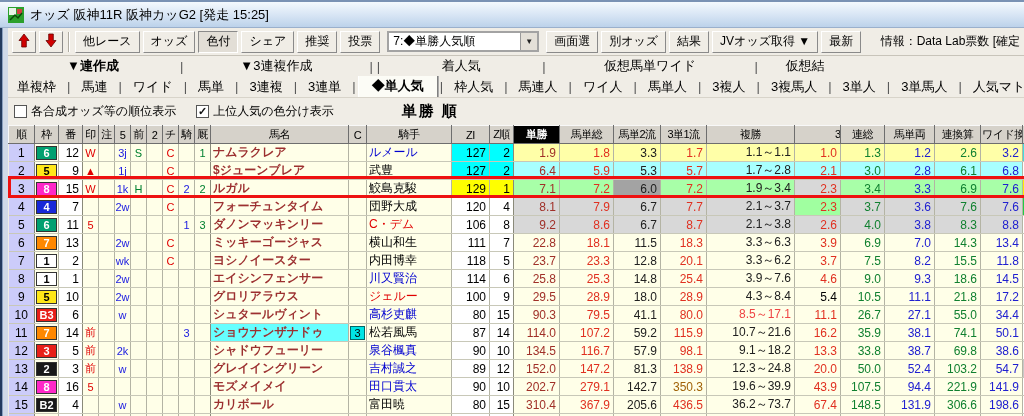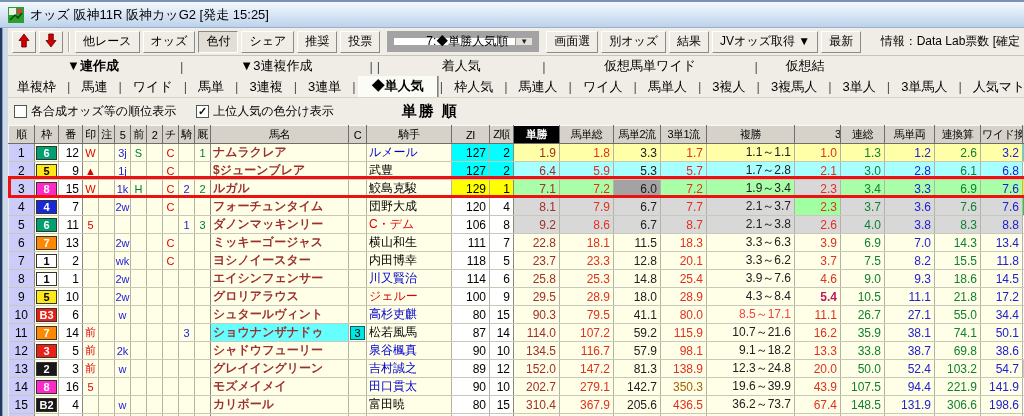--- a/index.html
+++ b/index.html
@@ -14,21 +14,21 @@
   .bodyrow { display:flex; height:390px; }
   .leftframe { width:8px; flex:none; background:linear-gradient(90deg,#223a5e 0 2px,#8aa0c0 2px 3px,#cfd9e8 3px 8px); }
   .content { flex:1; overflow:hidden; }
   
   .toolbar { height:28px; display:flex; align-items:center; gap:3px; padding:2px 4px; background:#f0ede6; border-bottom:1px solid #c8c4ba; overflow:hidden; }
   .tb { font-family:inherit; font-size:12px; height:22px; padding:0 7px; background:#f0ede6; color:#000;
     border:1px solid; border-color:#ffffff #8a8a8a #8a8a8a #ffffff; cursor:default; white-space:nowrap; }
   .tb.pressed { border-color:#8a8a8a #ffffff #ffffff #8a8a8a; background:#e2ded6; }
   .tb.arrow { width:24px; padding:0 3px; }
   .sep { width:2px; height:20px; border-left:1px solid #b0aca2; border-right:1px solid #fff; margin:0 2px; }
-  .combo { width:152px; height:21px; background:#fff; border:7px solid #a3a3a3; display:flex; align-items:center; font-size:12px; margin:0 4px;padding-left:28px; }
+  .combo { width:152px; height:21px; background:#fff; border:2px solid #a3a3a3; display:flex; align-items:center; font-size:12px; margin:0 4px; }
   .combo .ct { flex:1; padding-left:4px; white-space:nowrap; overflow:hidden; }
   .combo .ca { width:17px; height:100%; background:#e4e0d8; border-left:1px solid #9a9a9a; font-size:8px; display:flex; align-items:center; justify-content:center; color:#222; }
   .info { margin-left:auto; font-size:12px; white-space:nowrap; overflow:hidden; padding-left:6px; }
   
   .tabrow1 { height:20px; display:flex; align-items:center; background:#f0ede6; font-size:13px; overflow:hidden; white-space:nowrap; }
   .tg { text-align:center; flex:none; }
   .tsep { color:#555; flex:none; padding:0 2px; }
   .tabrow2 { height:22px; display:flex; align-items:center; background:#f0ede6; font-size:13px; overflow:hidden; white-space:nowrap; border-bottom:1px solid #d8d4ca; }
   .tab { flex:none; padding:0 9px; text-align:center; }
   .tab.active { font-weight:bold; background:#fcfcf6; border:1px solid; border-color:#fff #808080 #fcfcf6 #fff; padding:2px 13px 3px; box-shadow:1px 0 0 #aaa; }
@@ -458,21 +458,21 @@
                 <td class="namec" style="color: rgb(156, 48, 48);">グロリアラウス</td>
                 <td class="cc"></td>
                 <td class="jockc" style="color: rgb(224, 0, 0);">ジェルー</td>
                 <td class="zic">100</td>
                 <td class="zrc">9</td>
                 <td class="oddc" style="color: rgb(160, 48, 40); background: rgb(255, 255, 232);">29.5</td>
                 <td class="oddc" style="color: rgb(224, 48, 32); background: rgb(255, 255, 232);">28.9</td>
                 <td class="oddc" style="color: rgb(32, 32, 32); background: rgb(255, 255, 232);">18.0</td>
                 <td class="oddc" style="color: rgb(224, 48, 32); background: rgb(255, 255, 232);">28.9</td>
                 <td class="oddc" style="color: rgb(32, 32, 32); background: rgb(255, 255, 232);"><span class="fx"><span>4.3～</span><span>8.4</span></span></td>
-                <td class="oddc" style="color: #be185d; background: rgb(255, 255, 232); font-weight: bold;">5.4</td>
+                <td class="oddc" style="color: #000000; background: rgb(255, 255, 232);">5.4</td>
                 <td class="oddc" style="color: rgb(16, 128, 48); background: rgb(255, 255, 232);">10.5</td>
                 <td class="oddc" style="color: rgb(32, 32, 208); background: rgb(255, 255, 232);">11.1</td>
                 <td class="oddc" style="color: rgb(16, 128, 48); background: rgb(255, 255, 232);">21.8</td>
                 <td class="oddc" style="color: rgb(32, 32, 208); background: rgb(255, 255, 232);">17.2</td>
                 <td class="finc">12</td>
               </tr>
               <tr>
                 <td class="rankc">10</td>
                 <td class="wakuc">
                   <span class="wakubox" style="background: rgb(232, 32, 24); color: rgb(255, 255, 255);">B3</span>

